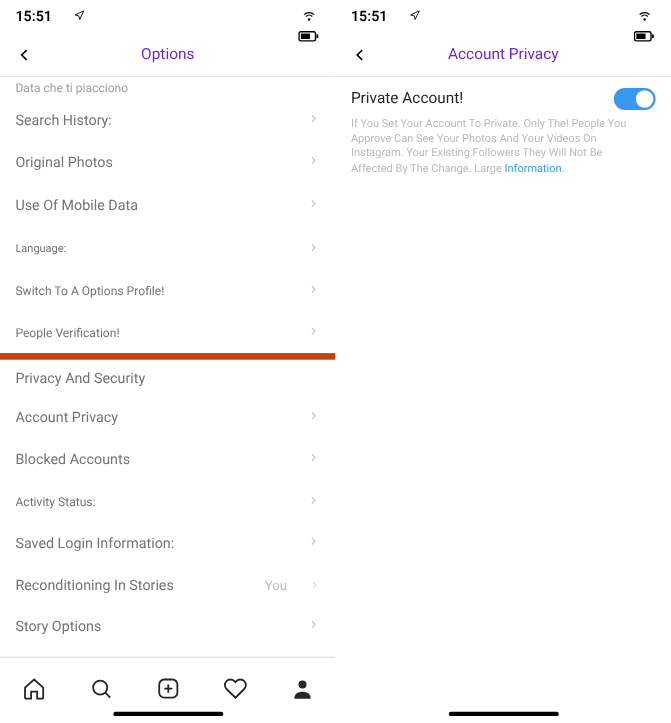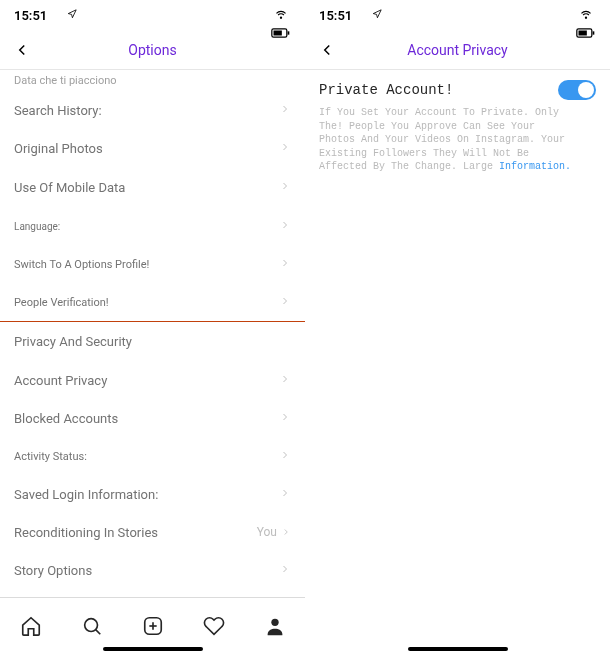--- a/index.html
+++ b/index.html
@@ -65,35 +65,35 @@
     .list-item.small { font-size: 11px; }
     .list-item.tiny { font-size: 10px; }
     .chev { color: #c0c0c0; }
     .section-row {
       display: flex;
       align-items: center;
       padding: 0 14px;
       height: 40px;
       font-size: 13px;
       color: #737373;
-      border-top: 1px solid #c2410c;
+      border-top: 6px solid #c2410c;
     }
     .you-text {
       font-size: 12px;
       color: #bdbdbd;
       display: flex;
       align-items: center;
-      gap: 4px;
+      gap: 20px;
     }
     .truncated {
       color: #a0a0a0;
       font-size: 11px;
       padding: 4px 14px;
     }
-    .privacy-panel { padding: 10px 14px; font-family: Liberation Mono, monospace; }
+    .privacy-panel { padding: 10px 14px; }
     .privacy-row { display: flex; align-items: center; justify-content: space-between; }
     .privacy-label { font-size: 14px; color: #262626; }
     .toggle {
       width: 38px;
       height: 20px;
       background: #3897f0;
       border-radius: 20px;
       position: relative;
     }
     .toggle::after {

